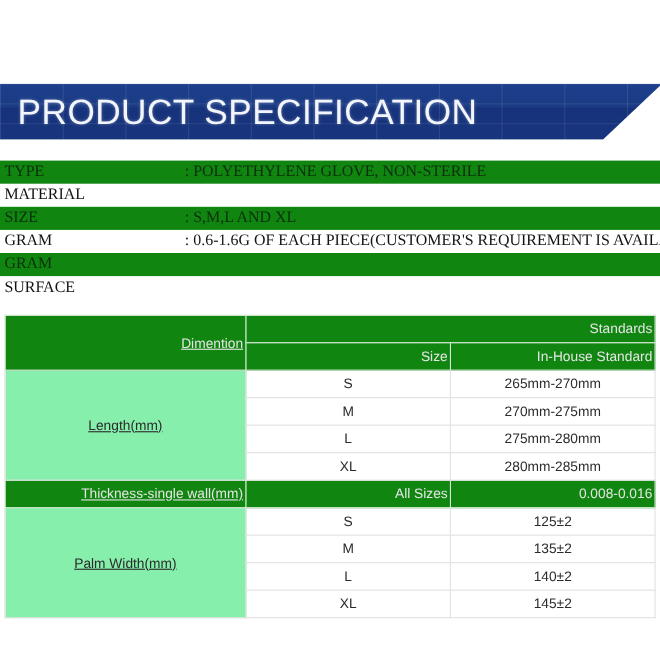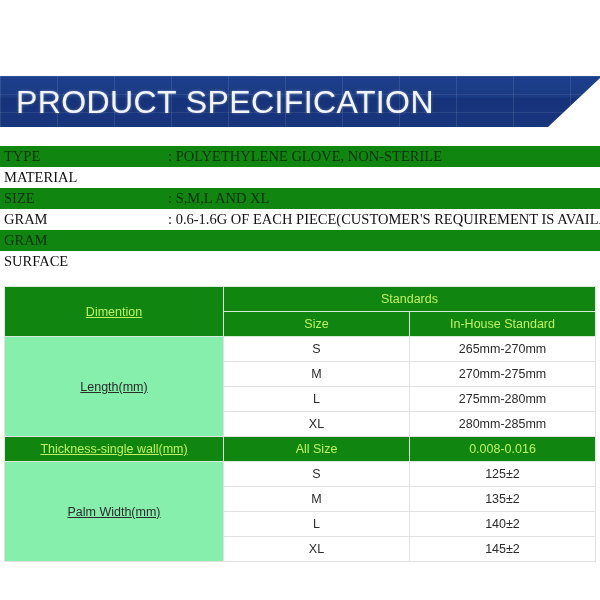--- a/index.html
+++ b/index.html
@@ -110,22 +110,23 @@
   }
   #spec-table td {
     border: 1px solid #e2e2e2;
     text-align: center;
     vertical-align: middle;
     height: 24px;
     padding: 0 2px;
   }
   #spec-table td.grn {
     background: #108510;
-    color: #bef264;
+    color: #e5e5e5;
     border-color: #d8ead8;
+    text-align: right;
   }
   #spec-table td.dim {
     background: #86efac;
   }
   .c1 { width: 214px; text-decoration: underline; }
   .c2 { width: 145px; }
   .c3 { width: 231px; }
 </style>
 </head>
 <body>
@@ -182,21 +183,21 @@
       <tr>
         <td class="c2">L</td>
         <td class="c3">275mm-280mm</td>
       </tr>
       <tr>
         <td class="c2">XL</td>
         <td class="c3">280mm-285mm</td>
       </tr>
       <tr>
         <td class="grn c1" rowspan="1">Thickness-single wall(mm)</td>
-        <td class="grn c2">All Size</td>
+        <td class="grn c2">All Sizes</td>
         <td class="grn c3">0.008-0.016</td>
       </tr>
       <tr>
         <td class="dim c1" rowspan="4">Palm Width(mm)</td>
         <td class="c2">S</td>
         <td class="c3">125±2</td>
       </tr>
       <tr>
         <td class="c2">M</td>
         <td class="c3">135±2</td>

